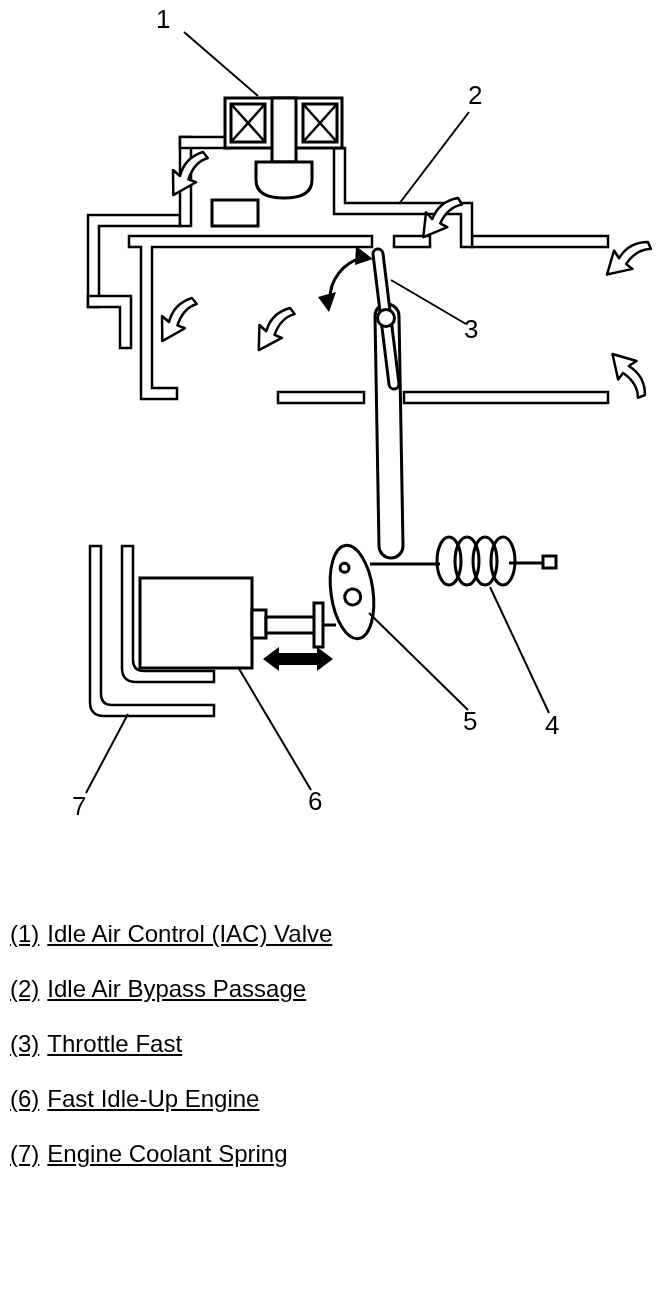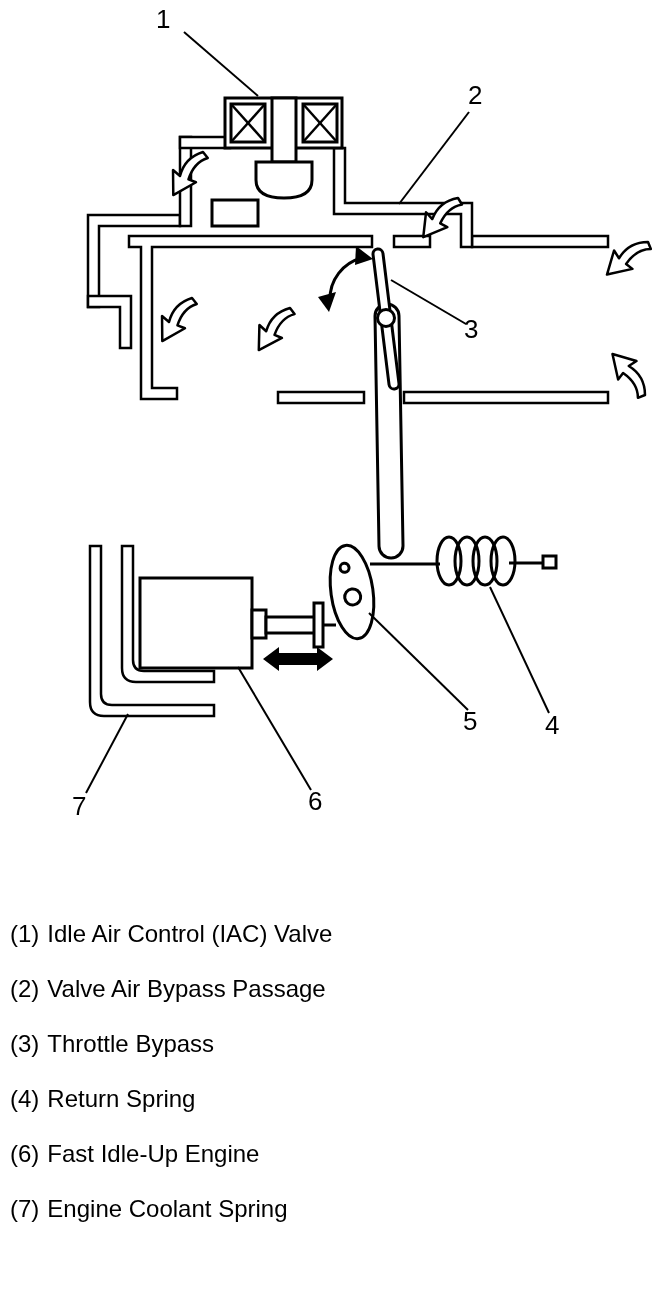--- a/index.html
+++ b/index.html
@@ -2,21 +2,21 @@
 <html><head>
 <meta charset="utf-8">
 <style>
   html,body{margin:0;padding:0;background:#fff;}
   body{width:672px;height:1292px;position:relative;font-family:"Liberation Sans",sans-serif;color:#000;}
   .page{position:absolute;inset:0;background:#fff;}
   .diagram{position:absolute;left:0;top:0;width:672px;height:880px;}
   .diagram svg{position:absolute;left:0;top:0;}
   .callout{position:absolute;font-size:26px;line-height:1;color:#000;font-weight:400;}
   .legend{position:absolute;left:10px;top:920px;display:flex;flex-direction:column;}
-  .legend-item{font-size:24px;line-height:28px;margin-bottom:27px;white-space:nowrap;}
+  .legend-item{font-size:24px;line-height:28px;margin-bottom:27px;white-space:nowrap;text-decoration:underline;}
   .legend-num{margin-right:8px;}
   
   .wall{fill:#ffffff;stroke:#000000;stroke-width:2.5;stroke-linejoin:miter;}
   .shape{fill:#ffffff;stroke:#000000;stroke-width:3;}
   .ln{stroke:#000000;fill:none;}
   .leader{stroke:#000000;stroke-width:2;fill:none;}
   .flow{fill:#ffffff;stroke:#000000;stroke-width:2.5;stroke-linejoin:round;}
 </style>
 </head>
 <body>
@@ -127,27 +127,24 @@
     <div class="callout" style="left:463px;top:708px;">5</div>
     <div class="callout" style="left:308px;top:788px;">6</div>
     <div class="callout" style="left:72px;top:793px;">7</div>
   </div>
 
   <div class="legend">
     <div class="legend-item">
       <span class="legend-num">(1)</span><span>Idle Air Control (IAC) Valve</span>
     </div>
     <div class="legend-item">
-      <span class="legend-num">(2)</span><span>Valve Air Bypass Passage</span>
+      <span class="legend-num">(2)</span><span>Idle Air Bypass Passage</span>
     </div>
     <div class="legend-item">
-      <span class="legend-num">(3)</span><span>Throttle Bypass</span>
-    </div>
-    <div class="legend-item">
-      <span class="legend-num">(4)</span><span>Return Spring</span>
+      <span class="legend-num">(3)</span><span>Throttle Fast</span>
     </div>
     <div class="legend-item">
       <span class="legend-num">(6)</span><span>Fast Idle-Up Engine</span>
     </div>
     <div class="legend-item">
       <span class="legend-num">(7)</span><span>Engine Coolant Spring</span>
     </div>
   </div>
 
 </div>

